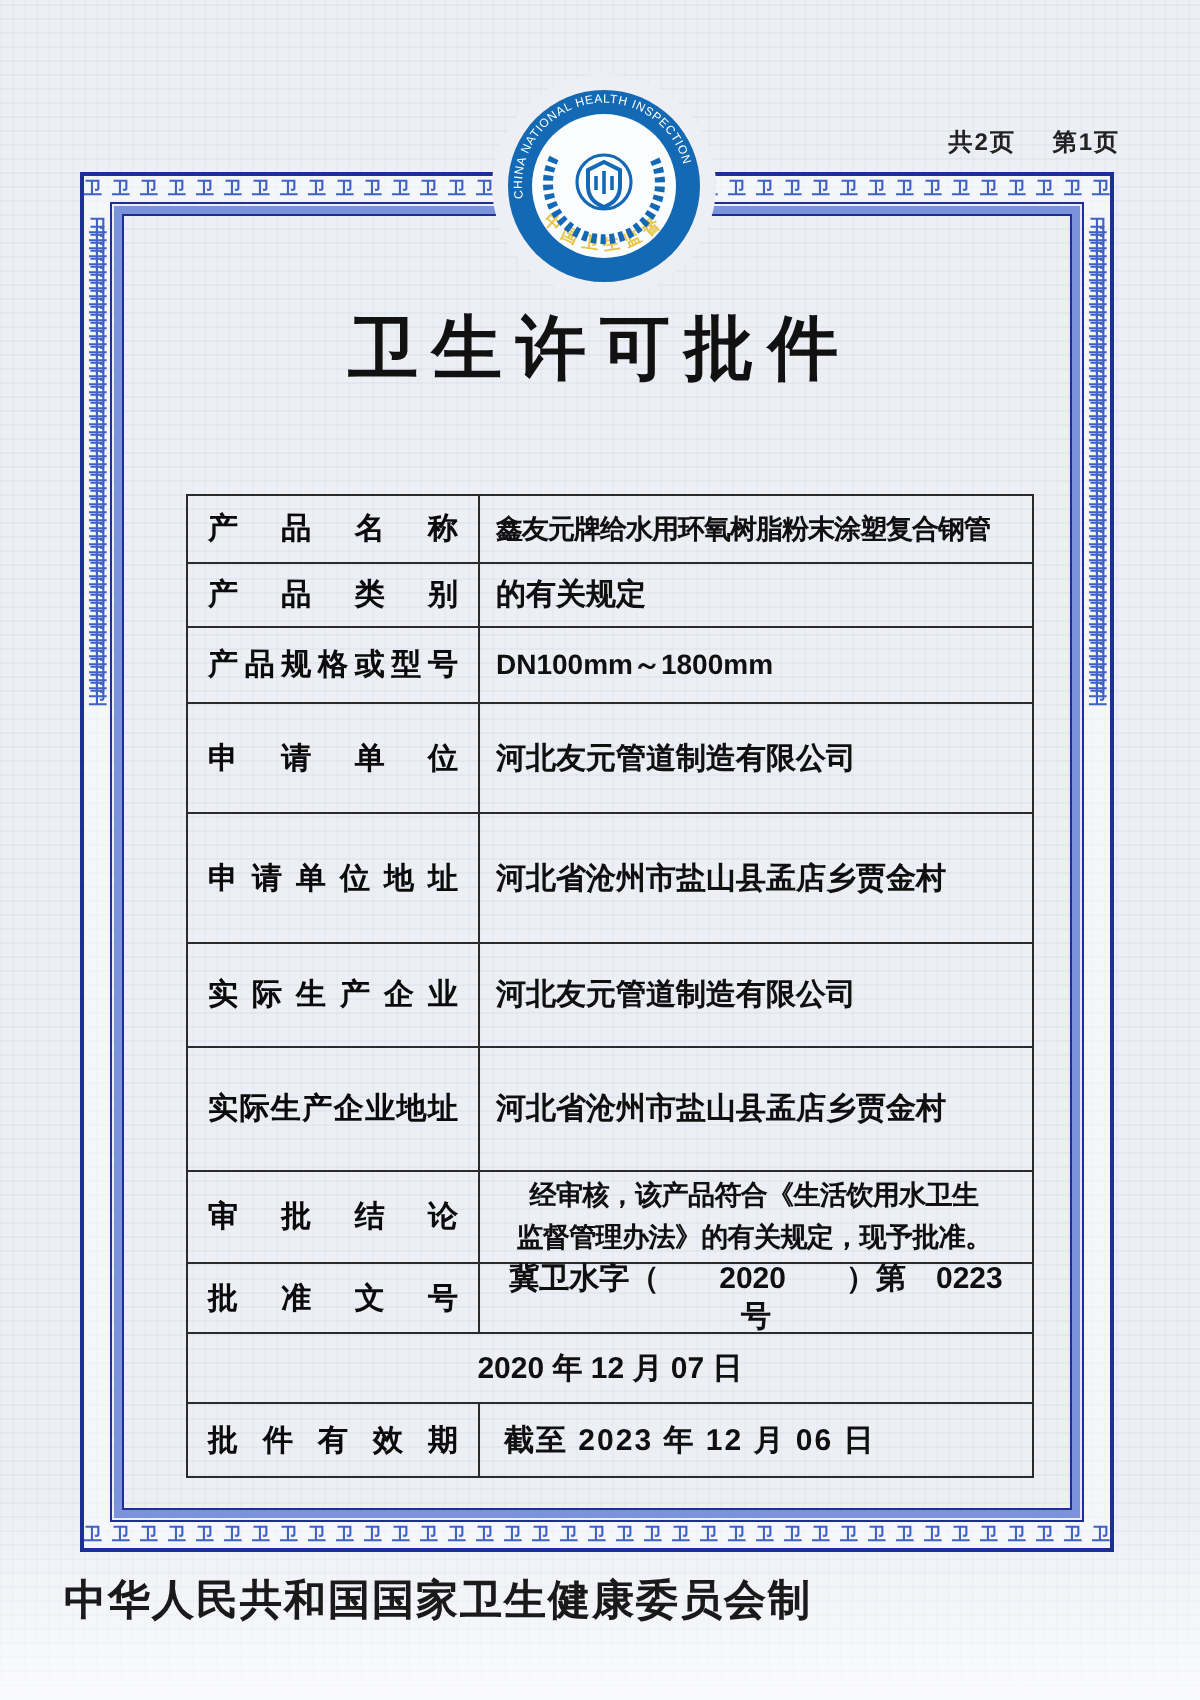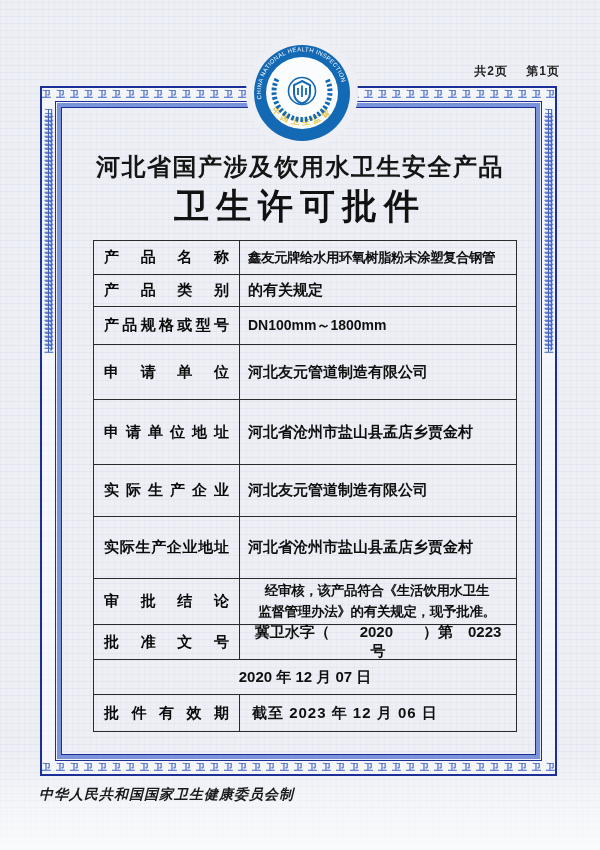--- a/index.html
+++ b/index.html
@@ -59,21 +59,21 @@
   .title1{
     font-family:"Liberation Serif",serif;font-weight:bold;
     font-size:24px;letter-spacing:1.5px;color:#151515;
   }
   .title2{
     font-family:"Liberation Serif",serif;font-weight:bold;
     font-size:35px;letter-spacing:7px;color:#111;
   }
   
   .cert-table{
-    position:absolute;left:93px;top:240px;width:424px;z-index:2;
+    position:absolute;left:93px;top:247px;width:424px;z-index:2;
     border:1px solid var(--table-line);
   }
   .trow{display:flex;border-top:1px solid var(--table-line);}
   .trow:first-child{border-top:none;}
   .tlabel{
     width:146px;border-right:1px solid var(--table-line);
     display:flex;align-items:center;padding:0 10px;
     font-weight:bold;font-size:15px;color:#0b0b0b;
   }
   .tlabel span{display:block;width:100%;text-align:justify;text-align-last:justify;}
@@ -86,22 +86,22 @@
   .v-mono span{font-size:14px;}
   .v-center span{text-align:center;padding-right:8px;}
   .v-conclusion{padding:4px 8px 4px 6px;}
   .v-conclusion span{
     font-family:"Liberation Serif",serif;
     font-size:13.5px;line-height:1.5;text-align:center;white-space:pre-line;letter-spacing:-0.3px;
   }
   .v-left span{padding-left:4px;letter-spacing:1px;}
   
   .footer{
-    position:absolute;left:39px;top:786px;z-index:2;
-    font-size:14px;font-weight:bold;letter-spacing:1px;color:#1a1a1a;font-style:italic;
+    position:absolute;left:32px;top:786px;z-index:2;
+    font-size:21px;font-weight:bold;letter-spacing:1px;color:#1a1a1a;
   }
 </style>
 </head>
 <body>
 
 <div class="page">
 
   <div class="page-indicator">
     <span>共2页</span>
     <span>第1页</span>
@@ -134,21 +134,20 @@
     <text font-size="8.5" fill="#e6c44c" font-weight="bold" font-family="Liberation Sans, sans-serif" letter-spacing="3">
       <textPath href="#arcBot" startOffset="14">中国卫生监督</textPath>
     </text>
     <path d="M 25,36 A 28 28 0 1 0 75,36" fill="none" stroke="#1469b4" stroke-width="5" stroke-dasharray="2.6 2"></path>
     <circle cx="50" cy="48" r="13.5" fill="none" stroke="#1469b4" stroke-width="1.6"></circle>
     <path d="M 50,38 L 58,42 L 58,50 Q 58,57.5 50,60.5 Q 42,57.5 42,50 L 42,42 Z" fill="none" stroke="#1469b4" stroke-width="2"></path>
     <path d="M 46,45 L 46,52 M 50,42.5 L 50,54 M 54,45 L 54,52" fill="none" stroke="#1469b4" stroke-width="1.8"></path>
   </svg>
 
   <div class="titles">
-    <div class="title1">河北省国产涉及饮用水卫生安全产品</div>
     <div class="title2">卫生许可批件</div>
   </div>
 
   <div class="cert-table">
     <div class="trow" style="height:33px">
       <div class="tlabel">
           <span>产品名称</span>
         </div>
       <div class="tvalue v-small">
           <span>鑫友元牌给水用环氧树脂粉末涂塑复合钢管</span>

